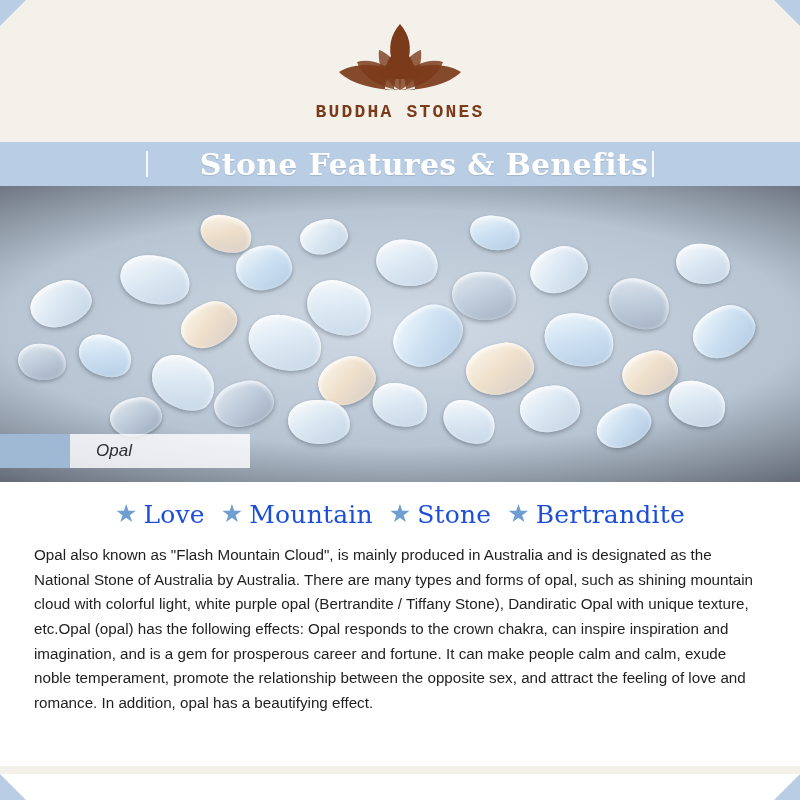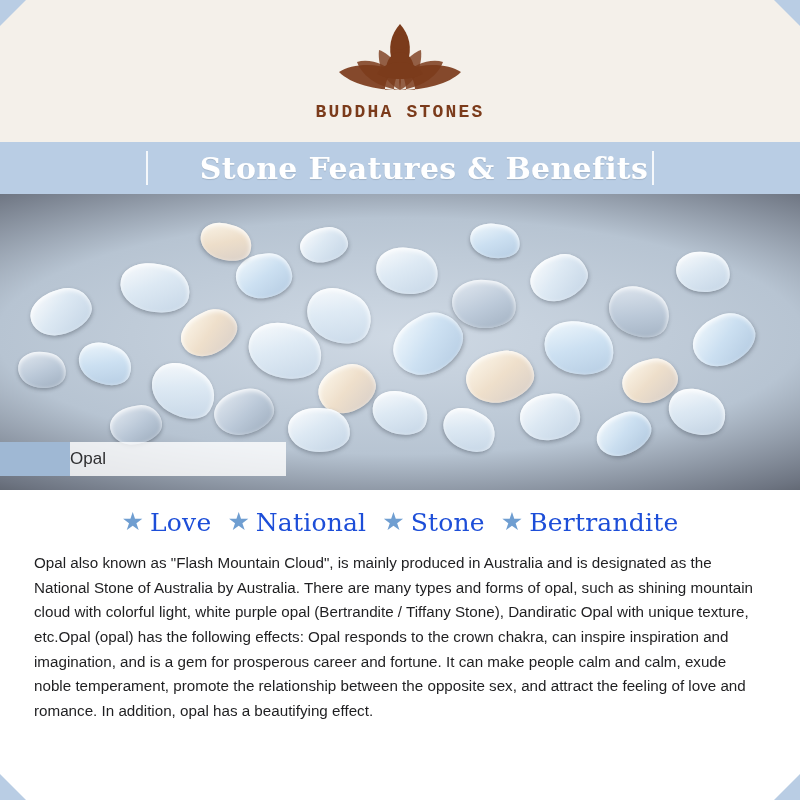--- a/index.html
+++ b/index.html
@@ -72,21 +72,21 @@
     font-size: 18px;
     letter-spacing: 2.2px;
     font-weight: bold;
     color: #7b3b1b;
     font-family: Liberation Mono, monospace;
   }
 
   
   .title-band {
     position: relative;
-    height: 52px;
+    height: 44px;
     background: #b9cde4;
     display: flex;
     align-items: center;
     justify-content: center;
     padding-left: 48px;
   }
   .title-band::before,
   .title-band::after {
     content: "";
     position: absolute;
@@ -134,27 +134,29 @@
   }
   .stone.dim {
     background: linear-gradient(150deg, rgba(232,238,245,.9), rgba(186,200,216,.85) 55%, rgba(150,166,184,.8));
   }
 
   
   .caption-ribbon {
     position: absolute;
     left: 70px;
     bottom: 14px;
-    width: 216px;
+    width: 180px;
     height: 34px;
     background: rgba(255,255,255,.8);
     display: flex;
     align-items: center;
+    padding-left: 26px;
     box-sizing: border-box;
     z-index: 4;
+    font-style: italic;
   }
   .caption-ribbon-accent {
     position: absolute;
     left: 0;
     bottom: 14px;
     width: 70px;
     height: 34px;
     background: #9fb8d4;
     z-index: 4;
   }
@@ -295,21 +297,21 @@
   </div>
 
   <div class="content">
     <div class="benefits">
       <div class="benefit">
         <span class="star">★</span>
         <span class="benefit-label">Love</span>
       </div>
       <div class="benefit">
         <span class="star">★</span>
-        <span class="benefit-label">National</span>
+        <span class="benefit-label">Mountain</span>
       </div>
       <div class="benefit">
         <span class="star">★</span>
         <span class="benefit-label">Stone</span>
       </div>
       <div class="benefit">
         <span class="star">★</span>
         <span class="benefit-label">Bertrandite</span>
       </div>
     </div>

